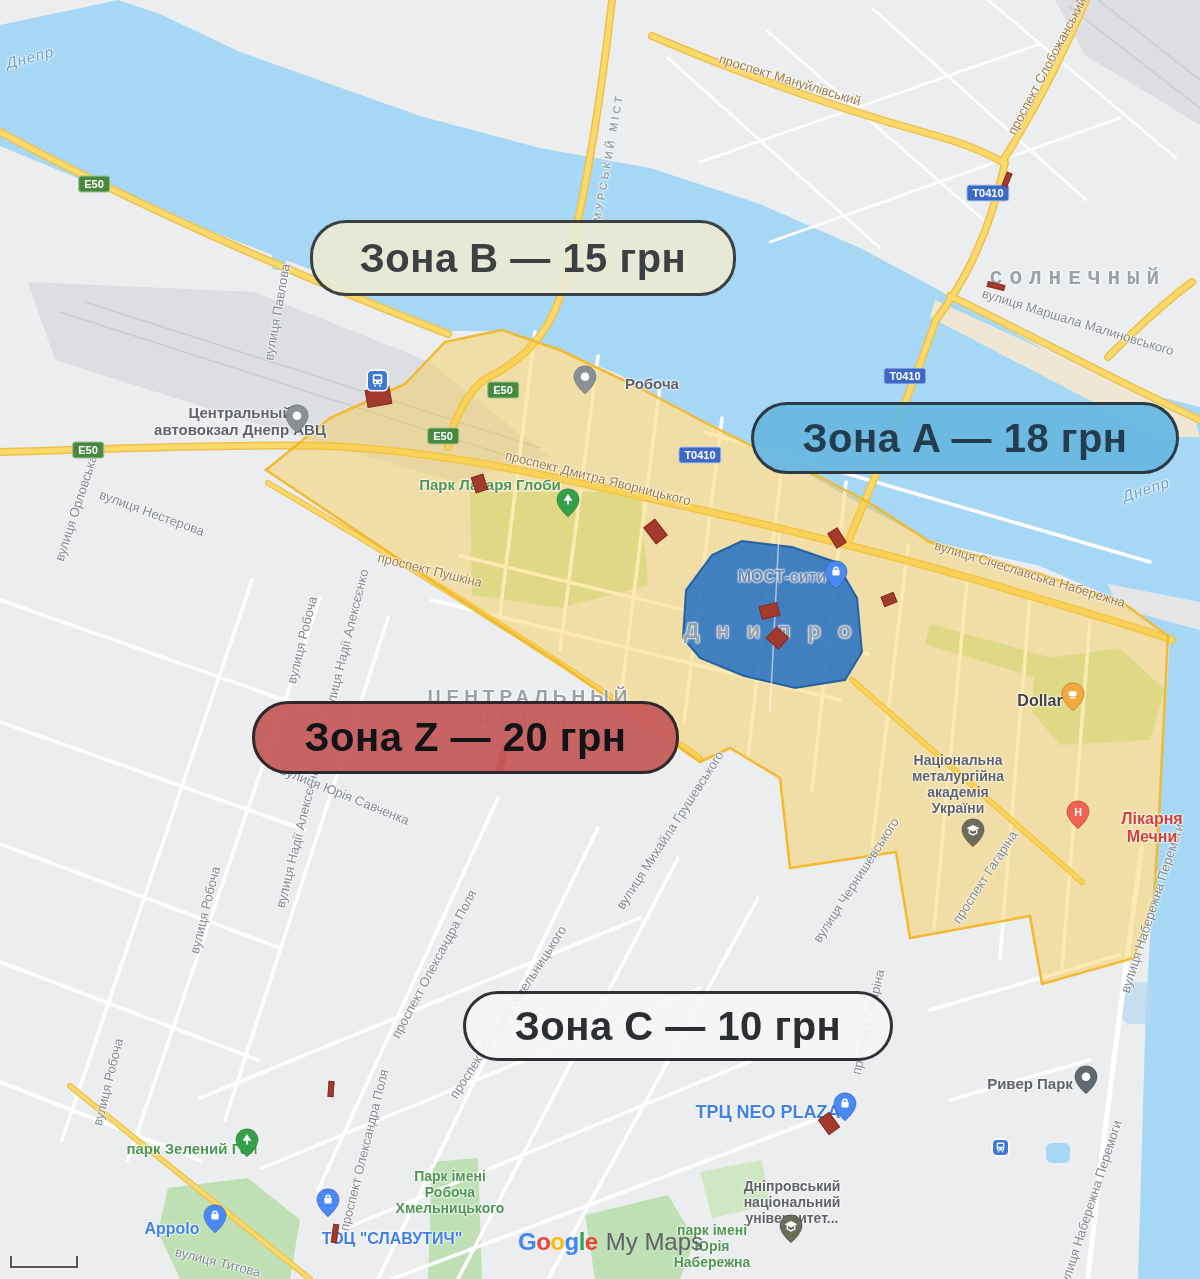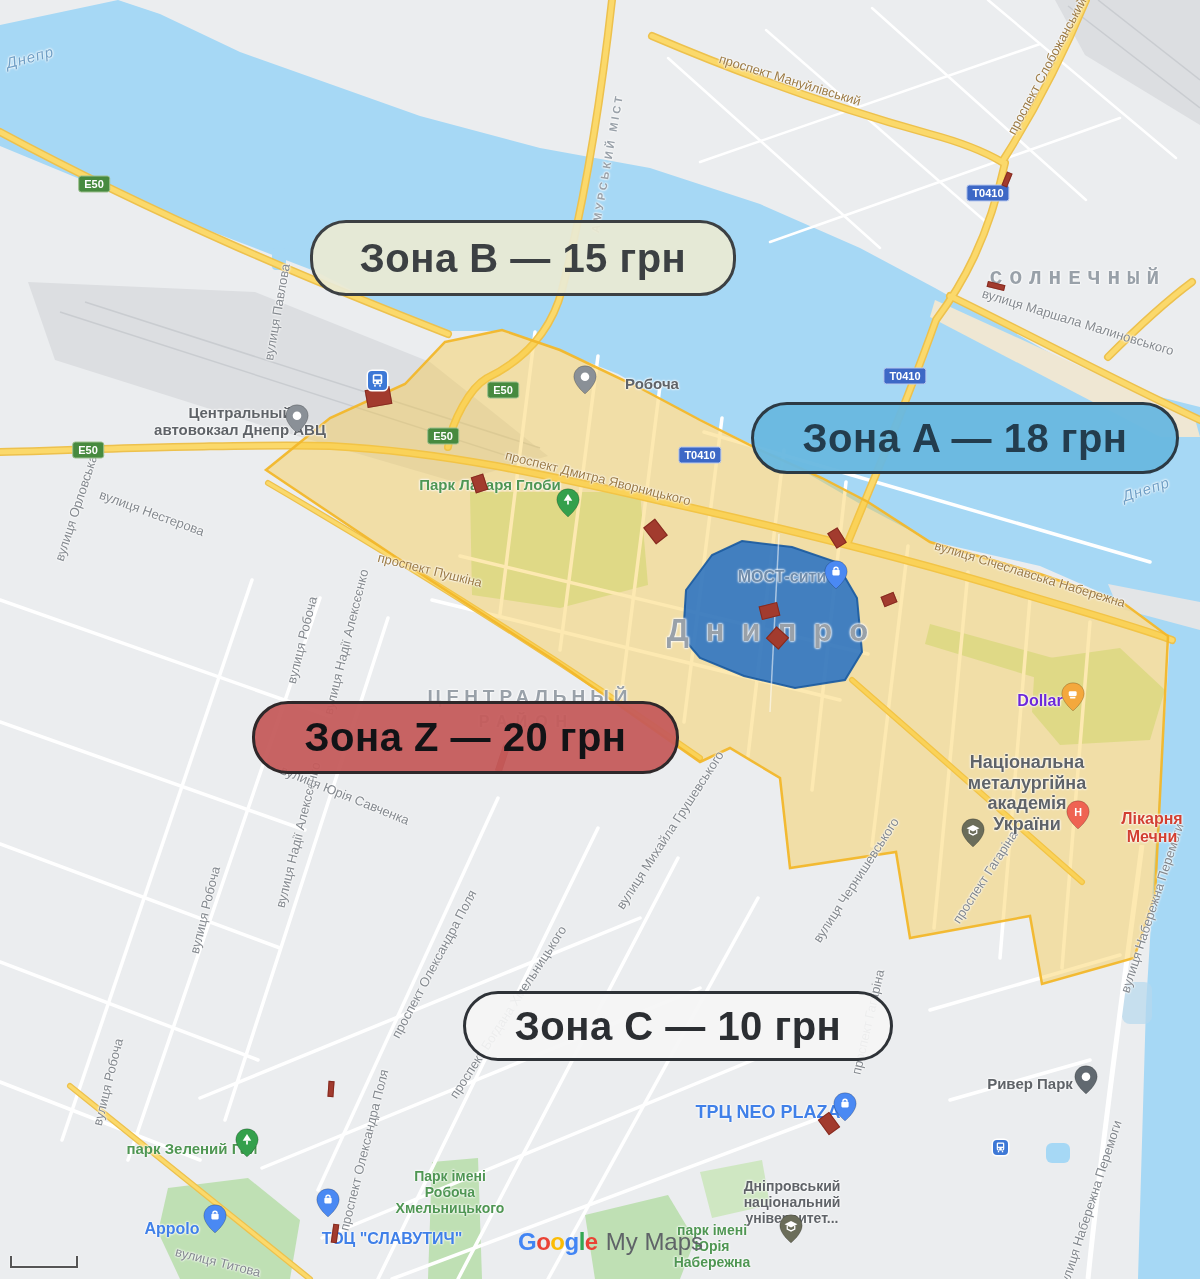--- a/index.html
+++ b/index.html
@@ -10,21 +10,21 @@
   .ml{position:absolute;white-space:nowrap;
       text-shadow:0 0 2px #fff,0 0 2px #fff,0 0 3px #fff;pointer-events:none;}
   .c-gray{color:#84898f;font-size:13px;}
   .c-road{color:#9c7b45;font-size:13px;}
   .c-water{color:#6f9fc6;font-style:italic;font-size:15px;letter-spacing:1px;}
   .c-district{color:#99a1a9;font-weight:700;}
   .c-park{color:#4f9653;font-size:15px;font-weight:700;}
   .c-poi-gray{color:#5f6368;font-weight:700;}
   .c-poi-blue{color:#4080e8;font-weight:700;}
   .c-poi-red{color:#d23f31;font-weight:700;}
-  .c-poi-orange{color:#6d28d9;font-weight:700;}
+  .c-poi-orange{color:#404040;font-weight:700;}
   .c-mostcity{color:#6f8cab;font-weight:700;}
   .poi-block{position:absolute;text-align:center;line-height:1.18;pointer-events:none;
       text-shadow:0 0 2px #fff,0 0 2px #fff,0 0 3px #fff;}
   
   .zone-pill{position:absolute;border:3px solid #333;border-radius:36px;
       display:flex;align-items:center;justify-content:center;
       font-size:40px;font-weight:600;letter-spacing:.5px;z-index:40;}
   
   .badge{position:absolute;transform:translate(-50%,-50%);font-size:11px;font-weight:700;
       color:#fff;padding:1px 5px;border-radius:3px;line-height:13px;z-index:12;}
@@ -178,21 +178,21 @@
       <div class="ml c-gray" style="left: 985px; top: 877px; transform: translate(-50%, -50%) rotate(-57deg);">проспект Гагаріна</div>
       <div class="ml c-gray" style="left: 868px; top: 1022px; transform: translate(-50%, -50%) rotate(-77deg);">проспект Гагаріна</div>
       <div class="ml c-gray" style="left: 1152px; top: 908px; transform: translate(-50%, -50%) rotate(-72deg);">вулиця Набережна Перемоги</div>
       <div class="ml c-gray" style="left: 1090px; top: 1205px; transform: translate(-50%, -50%) rotate(-72deg);">вулиця Набережна Перемоги</div>
       <div class="ml c-gray" style="left: 670px; top: 830px; transform: translate(-50%, -50%) rotate(-57deg);">вулиця Михайла Грушевського</div>
       <div class="ml c-gray" style="left: 434px; top: 964px; transform: translate(-50%, -50%) rotate(-62deg);">проспект Олександра Поля</div>
       <div class="ml c-gray" style="left: 364px; top: 1150px; transform: translate(-50%, -50%) rotate(-76deg);">проспект Олександра Поля</div>
       <div class="ml c-gray" style="left: 508px; top: 1012px; transform: translate(-50%, -50%) rotate(-57deg);">проспект Богдана Хмельницького</div>
       <div class="ml c-gray" style="left: 218px; top: 1262px; transform: translate(-50%, -50%) rotate(14deg);">вулиця Титова</div>
       <div class="ml c-district" style="left: 1078px; top: 278px; font-size: 21px; letter-spacing: 7px; transform: translate(-50%, -50%) rotate(0deg); font-family: Liberation Mono, monospace;">СОЛНЕЧНЫЙ</div>
-      <div class="ml c-district" style="left: 776px; top: 631px; font-size: 31px; letter-spacing: 17px; transform: translate(-50%, -50%) rotate(0deg);">Днипро</div>
+      <div class="ml c-district" style="left: 776px; top: 631px; font-size: 22px; letter-spacing: 17px; transform: translate(-50%, -50%) rotate(0deg);">Днипро</div>
       <div class="ml c-district" style="left: 530px; top: 697px; font-size: 19px; letter-spacing: 5px; transform: translate(-50%, -50%) rotate(0deg);">ЦЕНТРАЛЬНЫЙ</div>
       <div class="ml c-district" style="left: 527px; top: 722px; font-size: 16px; letter-spacing: 8px; transform: translate(-50%, -50%) rotate(0deg);">РАЙОН</div>
       <div class="ml c-district" style="left: 607px; top: 163px; font-size: 11px; letter-spacing: 3px; transform: translate(-50%, -50%) rotate(-80deg);">АМУРСЬКИЙ МІСТ</div>
       <div class="ml c-water" style="left: 30px; top: 57px; transform: translate(-50%, -50%) rotate(-15deg);">Днепр</div>
       <div class="ml c-water" style="left: 1146px; top: 489px; transform: translate(-50%, -50%) rotate(-18deg);">Днепр</div>
       <div class="poi-block c-poi-gray" style="left: 240px; top: 404px; font-size: 15px; transform: translate(-50%, 0px);">
         <div class="lines">Центральный</div>
         <div class="lines">автовокзал Днепр АВЦ</div>
       </div>
       <div class="poi-block c-poi-gray" style="left: 652px; top: 375px; font-size: 15px; transform: translate(-50%, 0px);">
@@ -200,21 +200,21 @@
       </div>
       <div class="poi-block c-park" style="left: 490px; top: 476px; font-size: 15px; transform: translate(-50%, 0px);">
         <div class="lines">Парк Лазаря Глоби</div>
       </div>
       <div class="poi-block c-mostcity" style="left: 782px; top: 568px; font-size: 16px; transform: translate(-50%, 0px);">
         <div class="lines">МОСТ-сити</div>
       </div>
       <div class="poi-block c-poi-orange" style="left: 1040px; top: 692px; font-size: 16px; transform: translate(-50%, 0px);">
         <div class="lines">Dollar</div>
       </div>
-      <div class="poi-block c-poi-gray" style="left: 1027px; top: 752px; font-size: 18px; transform: translate(-50%, 0px);">
+      <div class="poi-block c-poi-gray" style="left: 958px; top: 752px; font-size: 14px; transform: translate(-50%, 0px);">
         <div class="lines">Національна</div>
         <div class="lines">металургійна</div>
         <div class="lines">академія</div>
         <div class="lines">України</div>
       </div>
       <div class="poi-block c-poi-red" style="left: 1152px; top: 810px; font-size: 16px; transform: translate(-50%, 0px);">
         <div class="lines">Лікарня Мечни</div>
       </div>
       <div class="poi-block c-poi-gray" style="left: 1030px; top: 1075px; font-size: 15px; transform: translate(-50%, 0px); text-align: right;">
         <div class="lines">Ривер Парк</div>

